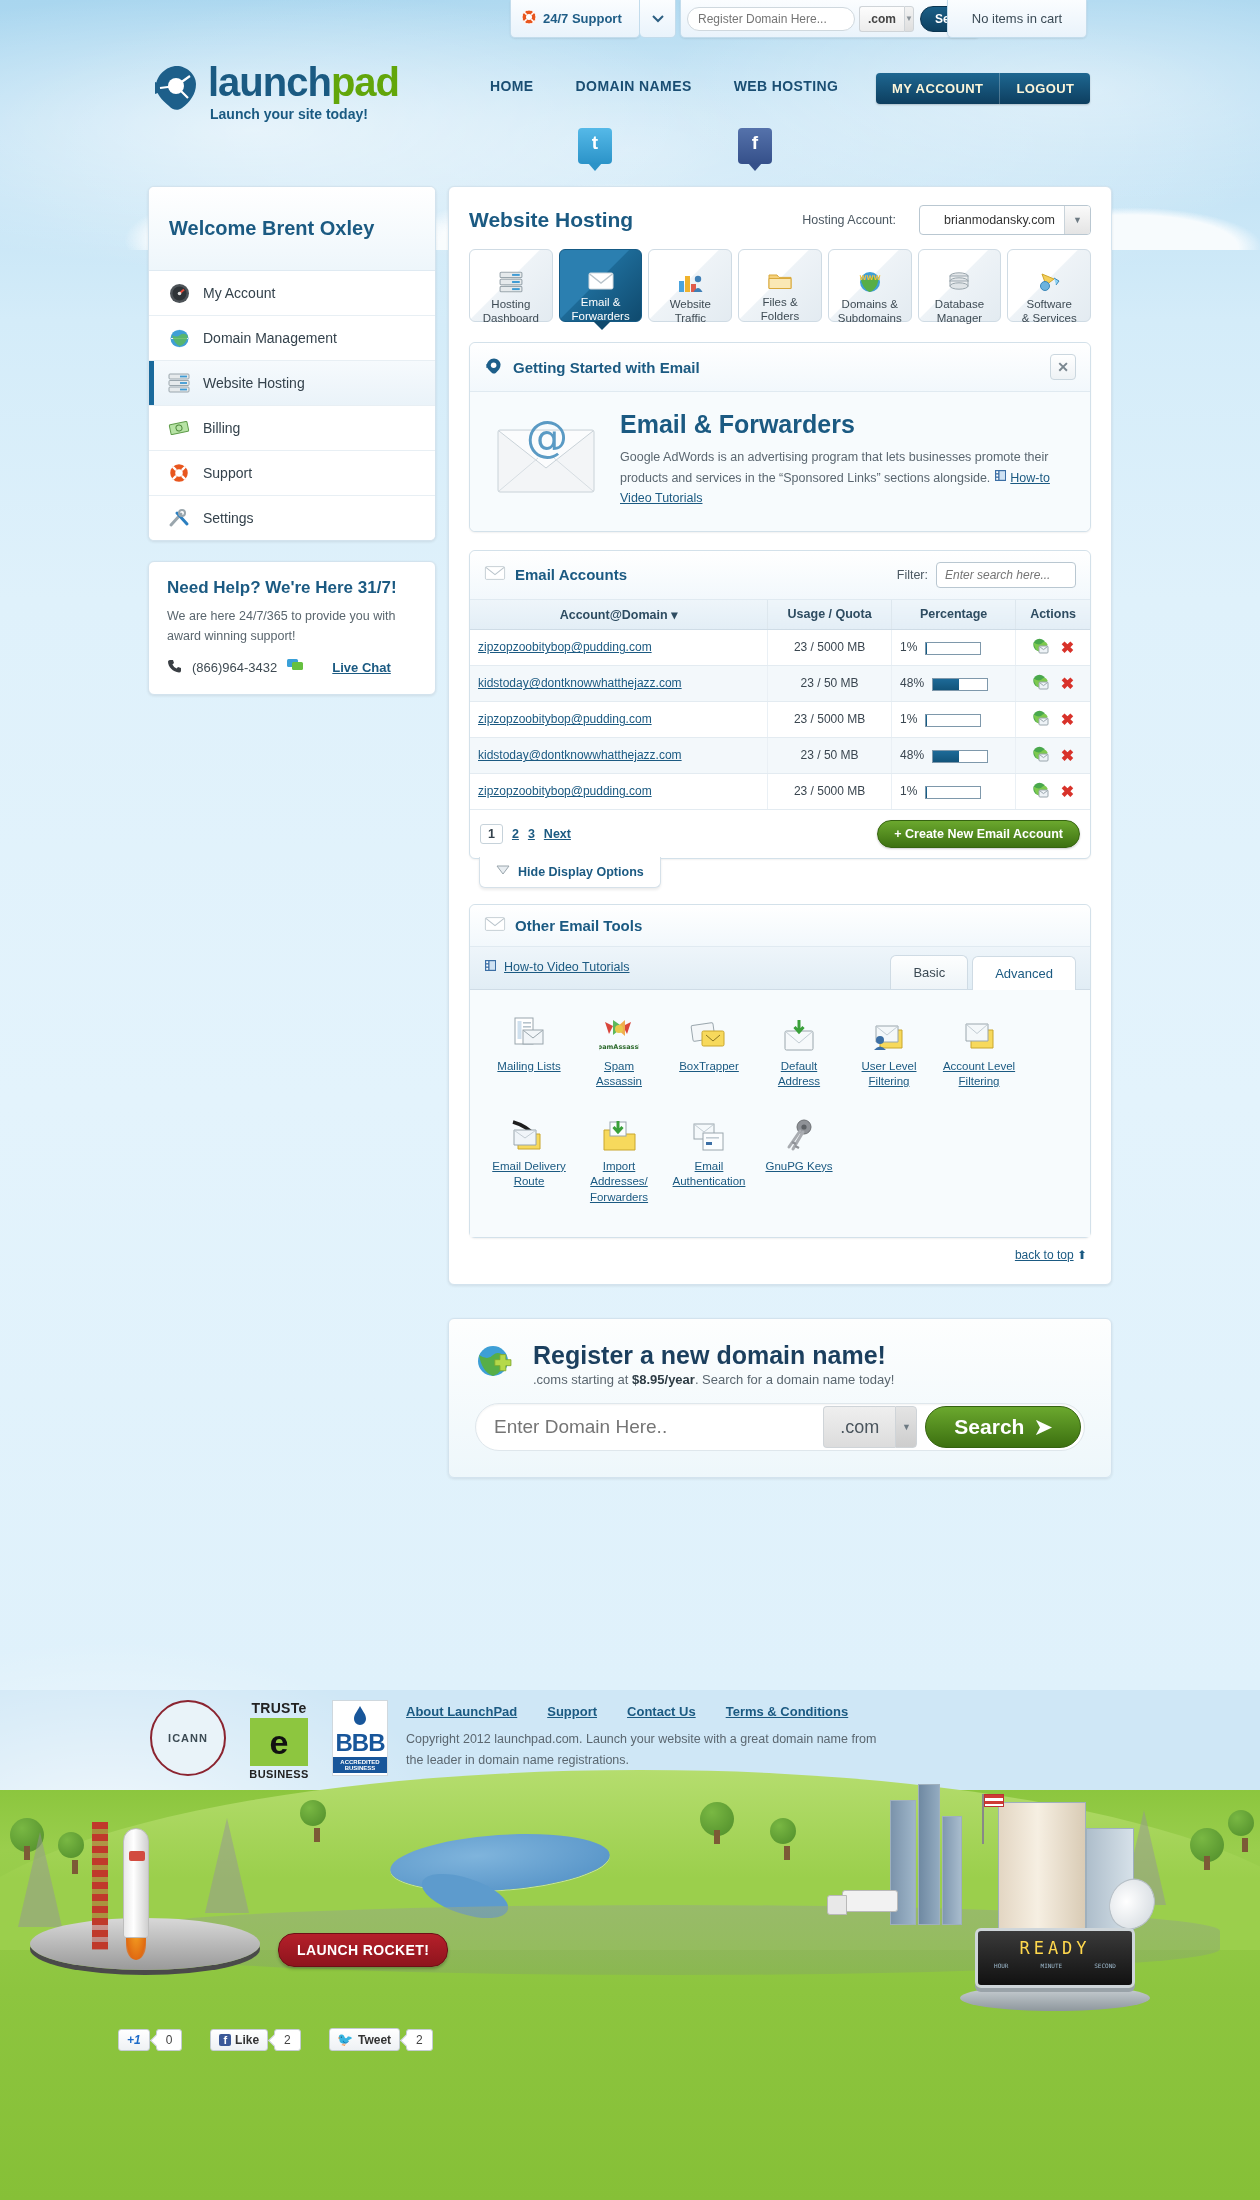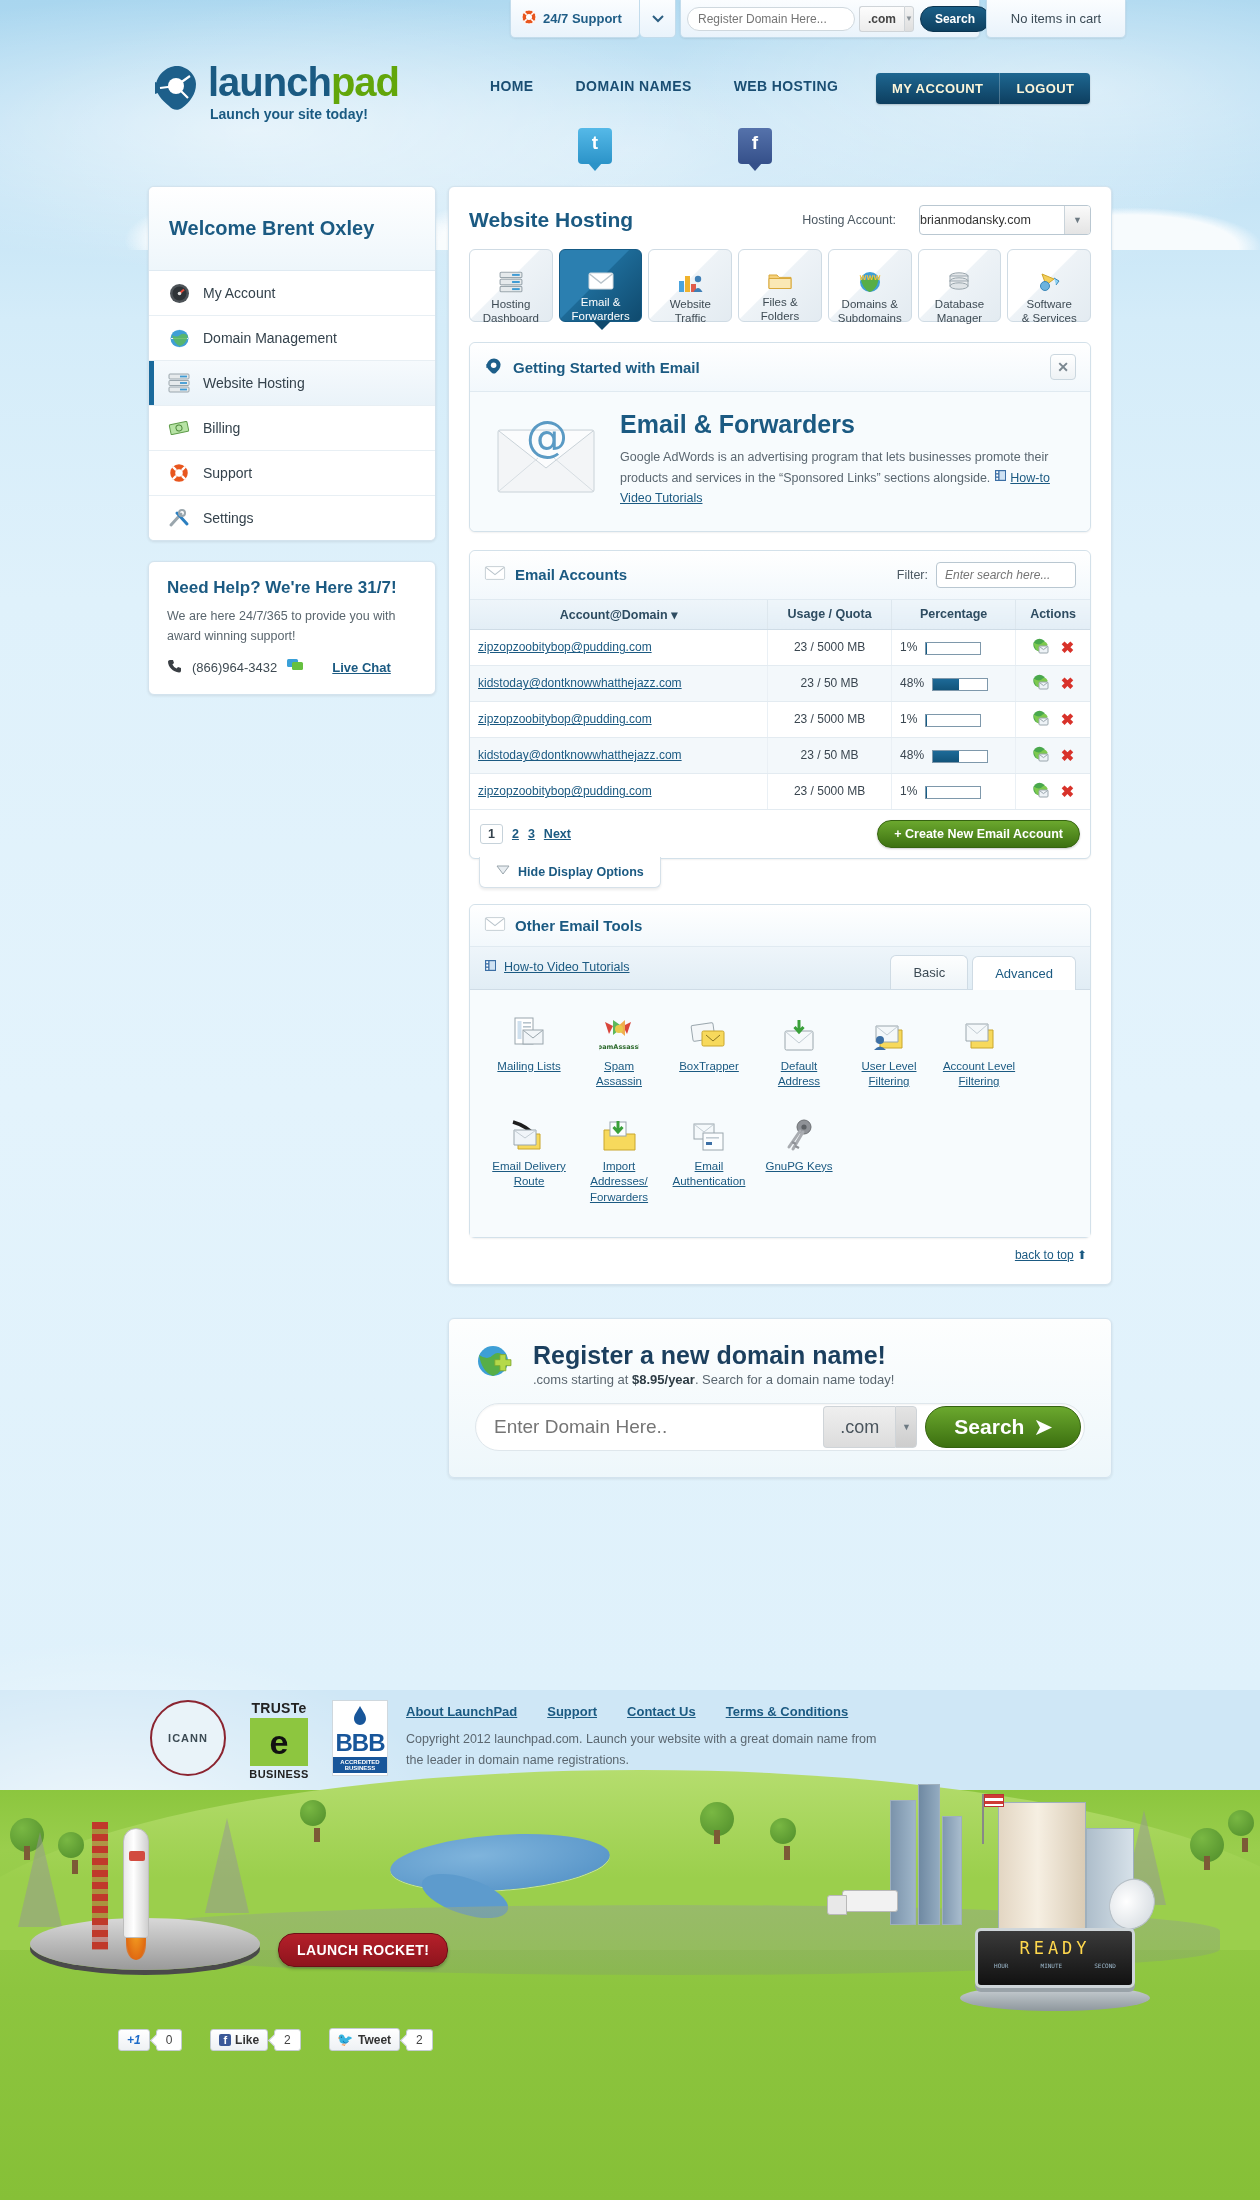--- a/index.html
+++ b/index.html
@@ -181,21 +181,21 @@
     height:26px; width:18px; background:linear-gradient(to bottom,#f3f3f3,#dedede);
     border:1px solid #cfd4d8; border-radius:0 3px 3px 0; display:flex; align-items:center; justify-content:center;
     font-size:8px; color:#8a9298;
   }
   .search-btn {
     height:26px; margin-left:6px; padding:0 14px; border-radius:13px;
     background: linear-gradient(to bottom,#1b5f87,#0e4060);
     color:#fff; font-size:12px; font-weight:bold; border:1px solid #0b3450;
     display:flex; align-items:center; cursor:pointer;
   }
-  .tb-cart { left:986px; width:140px; justify-content:center; font-size:13px; color:#3a4a55;text-align:right; }
+  .tb-cart { left:947px; width:140px; justify-content:center; font-size:13px; color:#3a4a55;text-align:right; }
 
   
   .logo { position:absolute; left:150px; top:58px; width:280px; height:64px; }
   .logo-mark { position:absolute; left:0; top:4px; width:54px; height:52px; }
   .logo-text { position:absolute; left:58px; top:2px; font-size:40px; font-weight:bold; letter-spacing:-1px; }
   .logo-text .lp-a { color:#1a5a82; }
   .logo-text .lp-b { color:#62a60a; }
   .logo-tag { position:absolute; left:60px; top:48px; font-size:14px; font-weight:bold; color:#1a5a82; }
 
   .nav { position:absolute; left:490px; top:78px; display:flex; gap:42px; }
@@ -270,21 +270,21 @@
     position:absolute; left:448px; top:186px; width:664px;
     background:#fff; border:1px solid #d3e3ee; border-radius:6px;
     box-shadow:0 1px 3px rgba(0,0,0,.09);
     padding:18px 20px 22px;
   }
   .main-hd { display:flex; align-items:center; justify-content:space-between; }
   .main-title { font-size:21px; font-weight:bold; color:#1b5a82; }
   .hosting-acct { display:flex; align-items:center; gap:23px; font-size:12.5px; color:#4b5862; }
   .sel {
     width:172px; height:30px; border:1px solid #b9c7d1; border-radius:4px; background:#fff;
-    display:flex; align-items:center; padding:0 0; font-size:12.5px; color:#333;
+    display:flex; align-items:center; padding:0 24px; font-size:12.5px; color:#333;
     position:relative;
   }
   .sel .arrow {
     position:absolute; right:0; top:0; bottom:0; width:26px;
     background:linear-gradient(to bottom,#fafafa,#e4e4e4); border-left:1px solid #c9d3da;
     border-radius:0 3px 3px 0; display:flex; align-items:center; justify-content:center;
     font-size:9px; color:#6d7a83;
   }
 
   .tabs { display:flex; gap:6px; margin-top:14px; }

